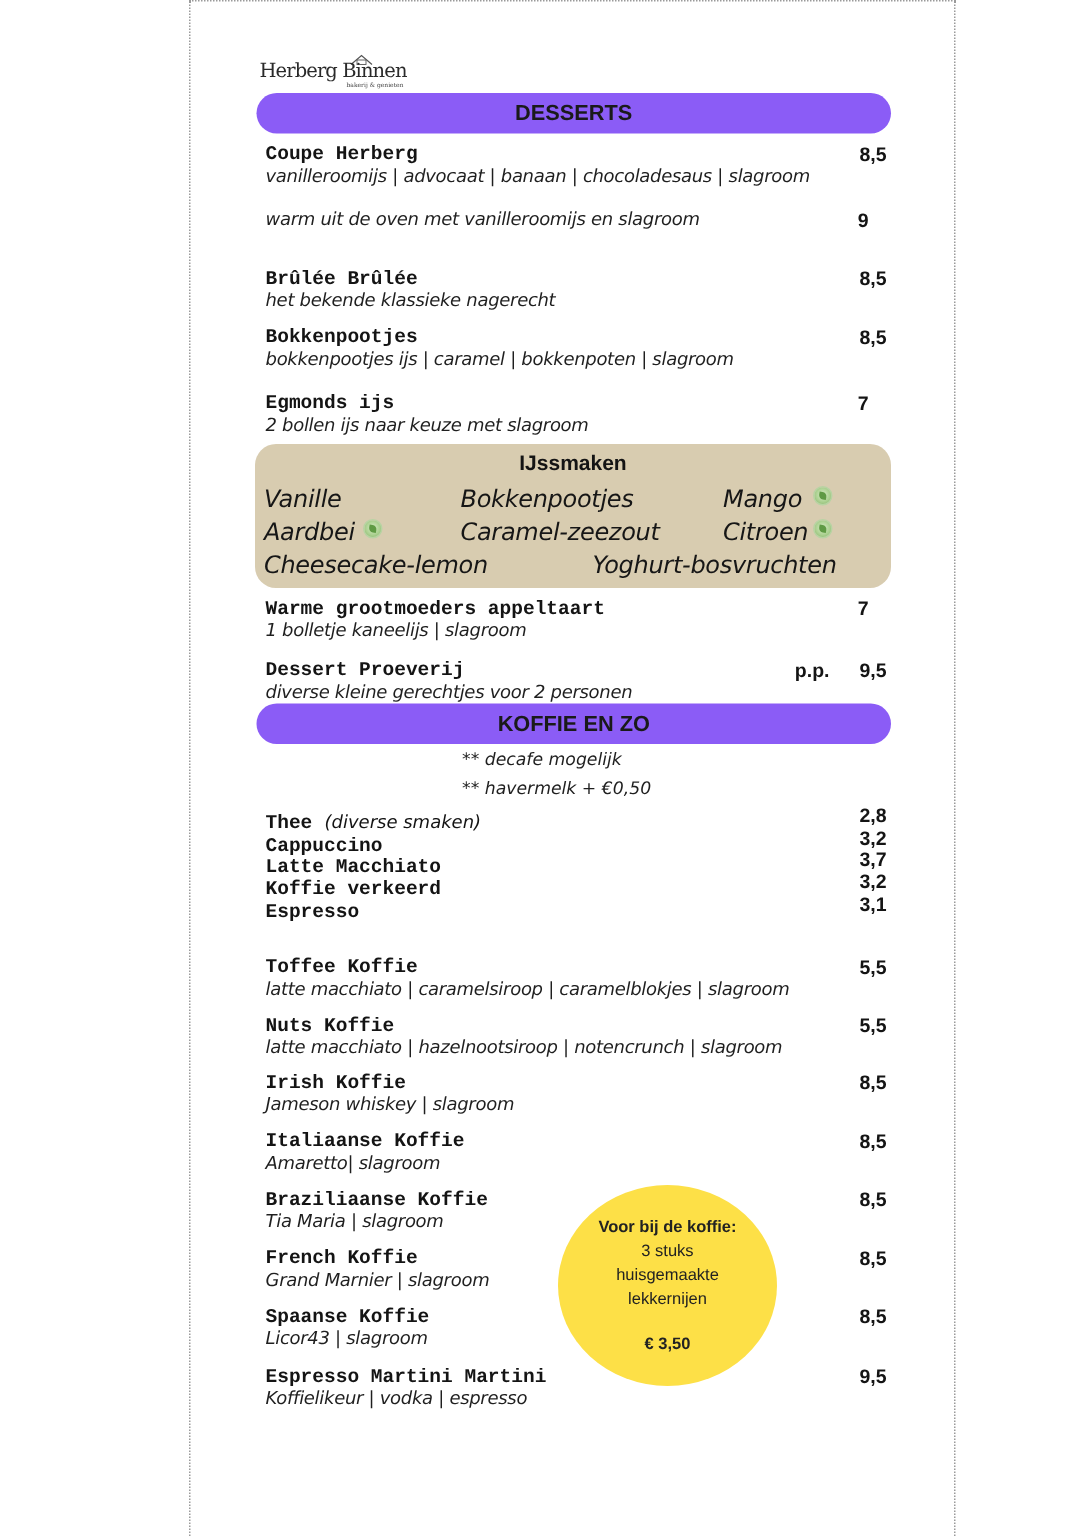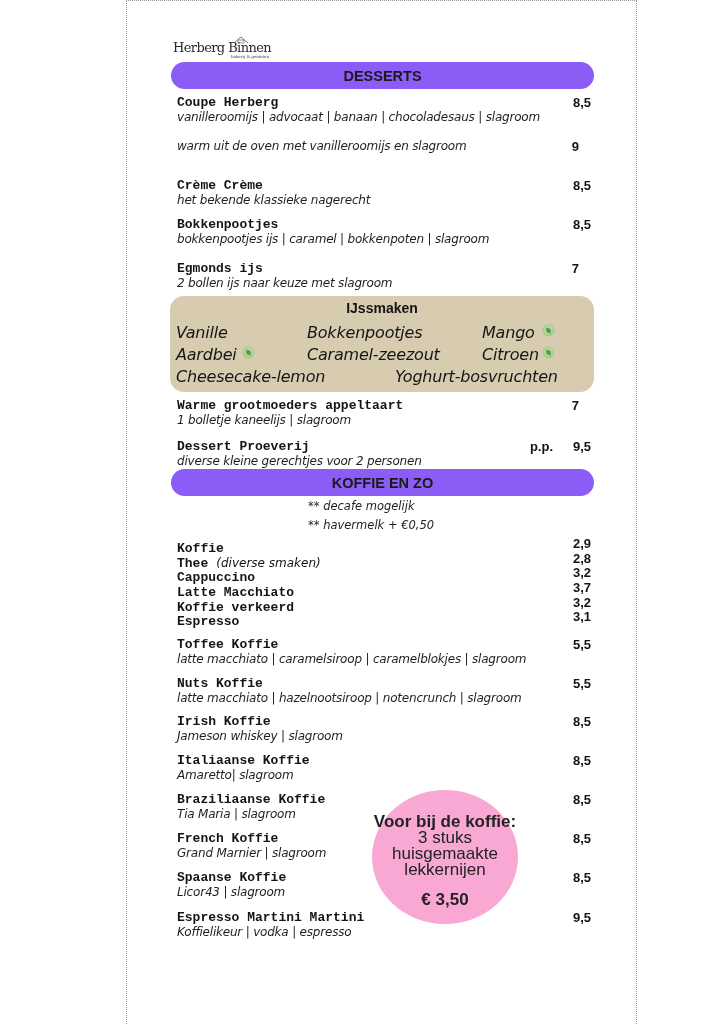--- a/index.html
+++ b/index.html
@@ -49,21 +49,21 @@
 
   .notes { position: absolute; left: 308px; font-family: "DejaVu Sans", sans-serif; font-style: italic; font-size: 11.5px; color: #1f1f1f; white-space: nowrap; }
 
   .coffee-list { position: absolute; left: 177px; top: 537px; width: 414px; }
   .coffee-row { position: relative; height: 14.7px; }
   .coffee-row .item-name { line-height: 14.7px; }
   .coffee-row .item-price { line-height: 14.7px; }
 
   .badge {
     position: absolute; left: 372px; top: 790px; width: 146px; height: 134px; border-radius: 50%;
-    background: #f9a8d4; text-align: center; font-family: "Liberation Sans", sans-serif; font-size: 17px; color: #222;
+    background: #fde047; text-align: center; font-family: "Liberation Sans", sans-serif; font-size: 11px; color: #222;
   }
   .badge-title { position: absolute; left: 0; width: 146px; top: 22px; font-weight: bold; }
   .badge-line { position: absolute; left: 0; width: 146px; }
   .badge-price { position: absolute; left: 0; width: 146px; top: 100px; font-weight: bold; }
 </style>
 </head>
 <body>
 
 <div class="page"></div>
 
@@ -81,21 +81,21 @@
 <div class="item" style="top:95px;">
   <div class="item-name">Coupe Herberg</div>
   <div class="item-desc">vanilleroomijs | advocaat | banaan | chocoladesaus | slagroom</div>
   <div class="item-price">8,5</div>
 </div>
 <div class="item" style="top:139px;">
   <div class="item-desc">warm uit de oven met vanilleroomijs en slagroom</div>
   <div class="item-price left9">9</div>
 </div>
 <div class="item" style="top:178px;">
-  <div class="item-name">Crème Crème</div>
+  <div class="item-name">Brûlée Brûlée</div>
   <div class="item-desc">het bekende klassieke nagerecht</div>
   <div class="item-price">8,5</div>
 </div>
 <div class="item" style="top:217px;">
   <div class="item-name">Bokkenpootjes</div>
   <div class="item-desc">bokkenpootjes ijs | caramel | bokkenpoten | slagroom</div>
   <div class="item-price">8,5</div>
 </div>
 <div class="item" style="top:261px;">
   <div class="item-name">Egmonds ijs</div>
@@ -132,24 +132,20 @@
   <div class="item-price">9,5</div>
 </div>
 
 <div class="band" style="top:469px;">KOFFIE EN ZO</div>
 
 <div class="notes" style="top:499px;">** decafe mogelijk</div>
 <div class="notes" style="top:518px;">** havermelk + €0,50</div>
 
 <div class="coffee-list">
   <div class="coffee-row">
-    <span class="item-name">Koffie</span>
-    <span class="item-price">2,9</span>
-  </div>
-  <div class="coffee-row">
     <span class="item-name">Thee</span>
     <span class="item-name name-italic" style="margin-left: 3px;">(diverse smaken)</span>
     <span class="item-price">2,8</span>
   </div>
   <div class="coffee-row">
     <span class="item-name">Cappuccino</span>
     <span class="item-price">3,2</span>
   </div>
   <div class="coffee-row">
     <span class="item-name">Latte Macchiato</span>

